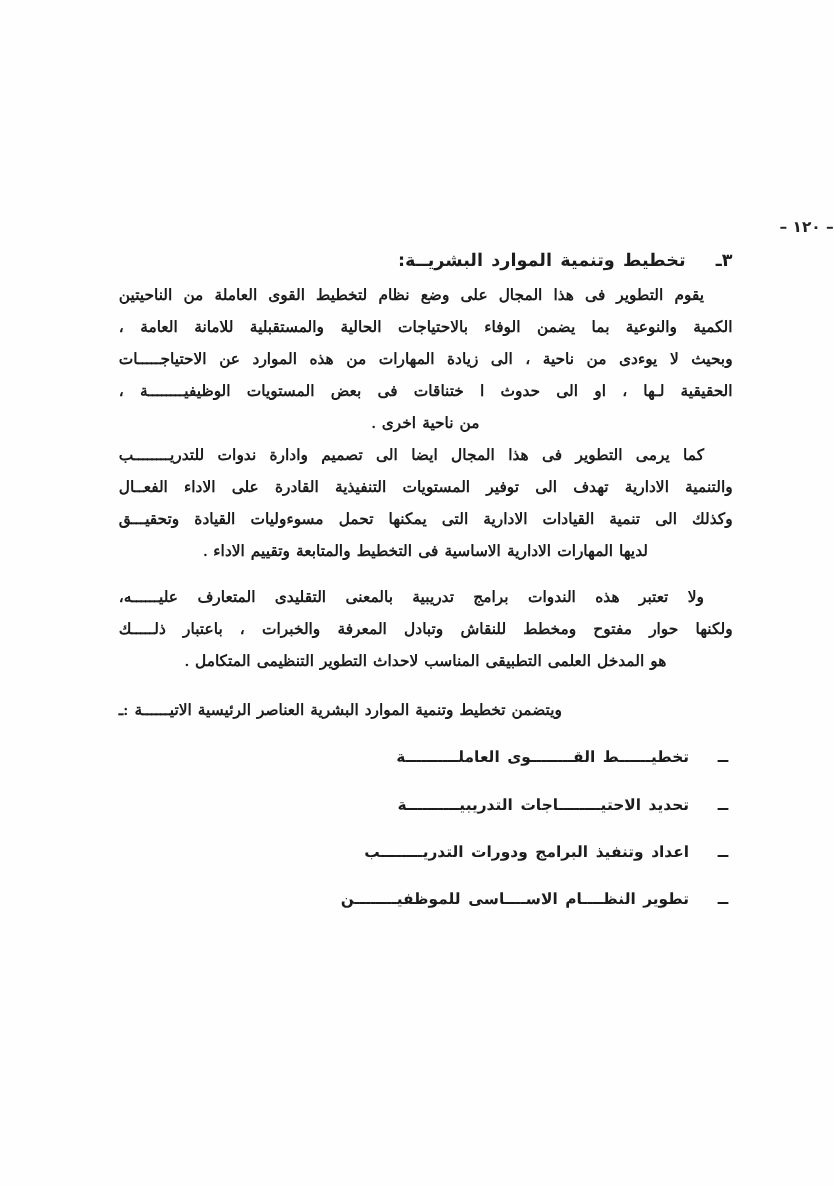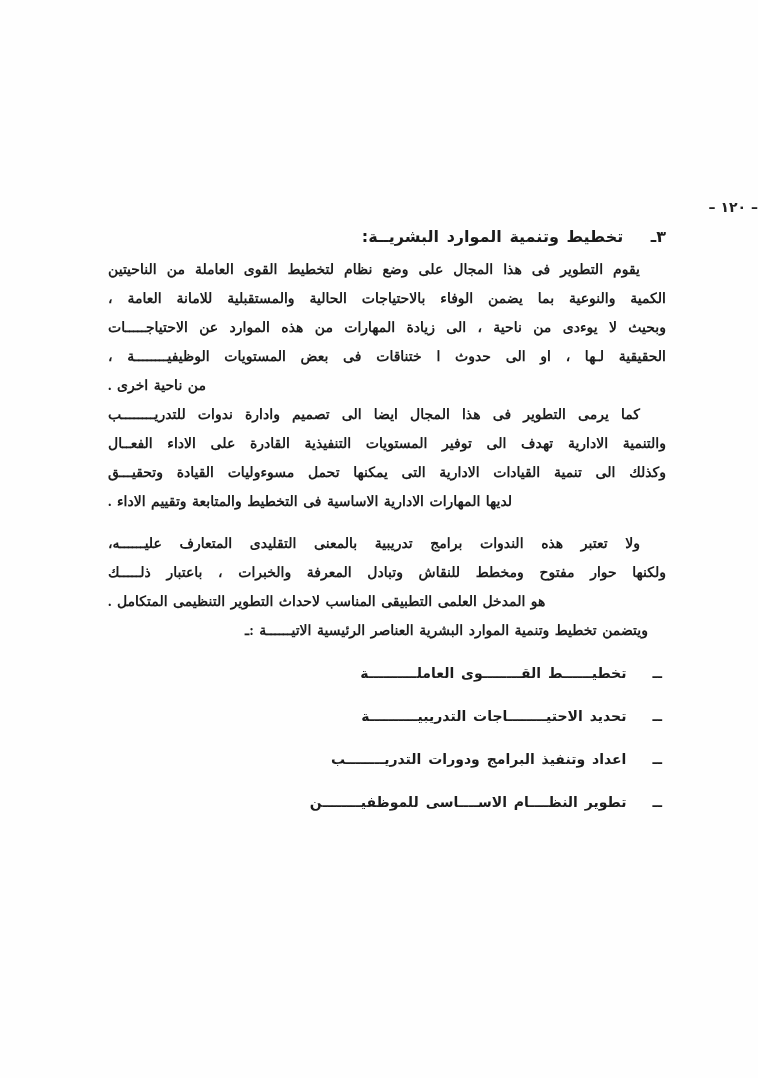--- a/index.html
+++ b/index.html
@@ -54,24 +54,25 @@
     margin-left: 20px;
   }
   .para { margin: 0 0 0 0; }
   .para.gap-top { margin-top: 13px; }
   .line { min-height: 29px; font-family: Liberation Serif, serif; }
   .line.fill {
     text-align: justify;
     text-align-last: justify;
   }
   .line.first { padding-right: 26px; }
-  .line.plain { text-align: left; }
+  .line.plain { text-align: center; }
   .list-intro {
+    margin-top: 16px;
     padding-right: 18px;
-    text-align: right;
+    text-align: left;
     white-space: nowrap;
   }
   .list {
     margin-top: 14px;
     padding-right: 4px;
   }
   .list-item {
     display: flex;
     flex-direction: row;
     gap: 26px;

